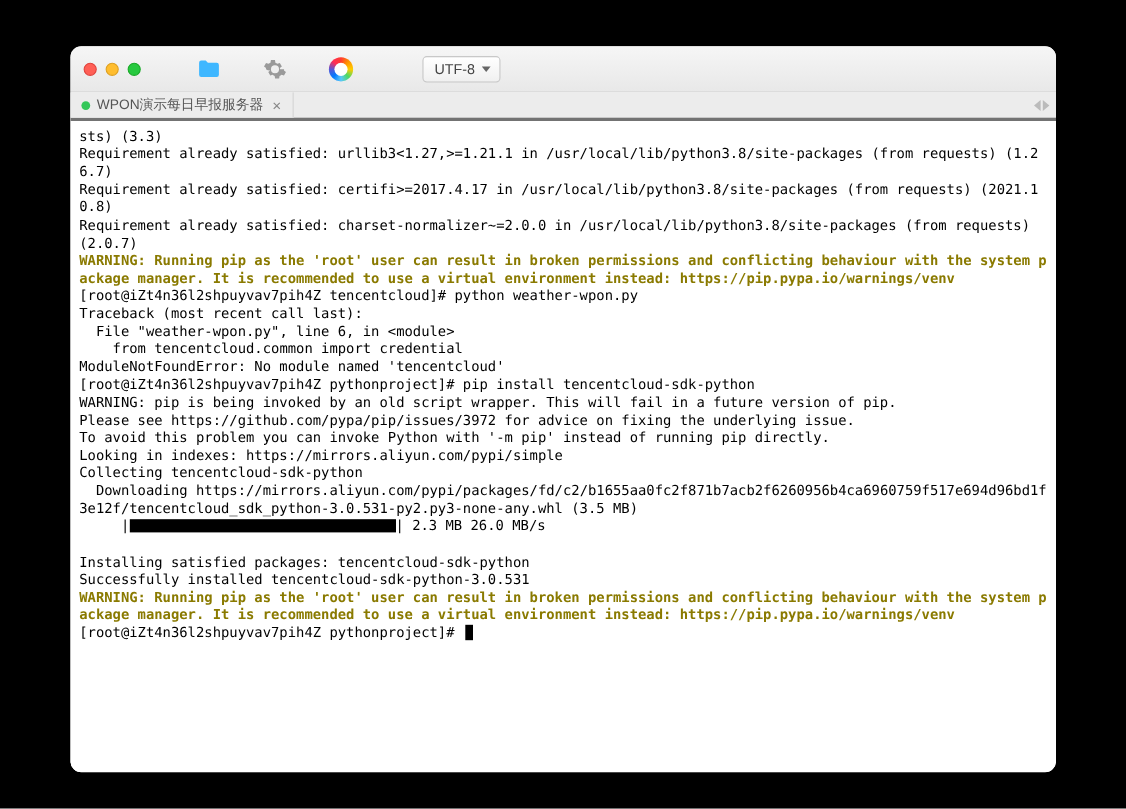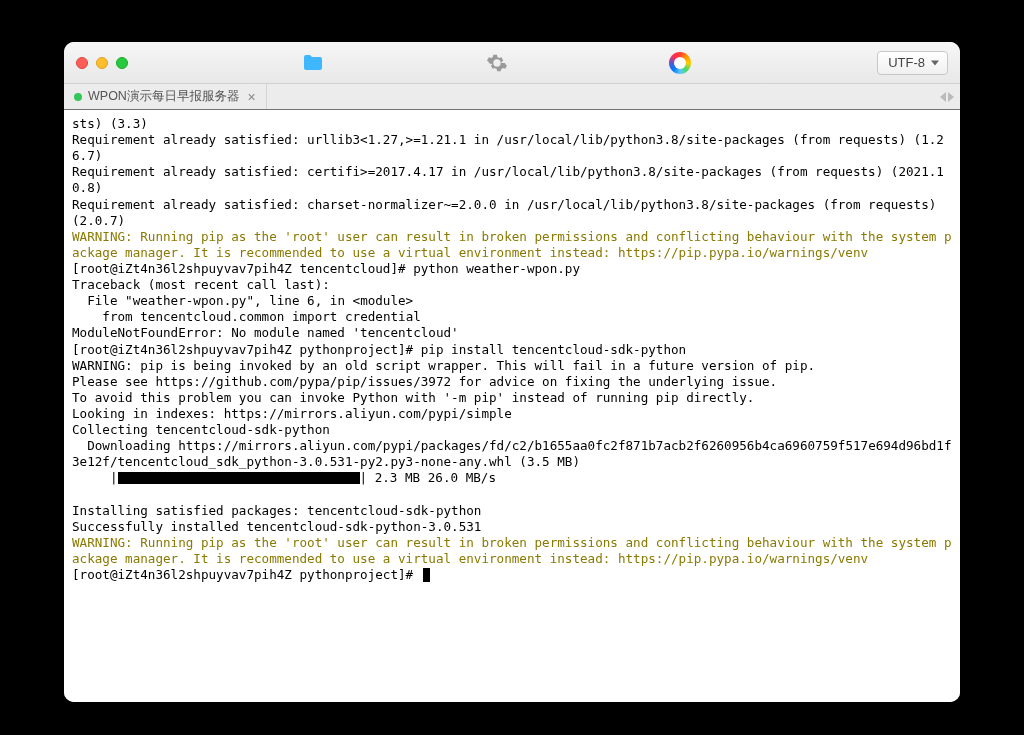--- a/index.html
+++ b/index.html
@@ -23,21 +23,20 @@
     flex-direction: column;
   }
   .titlebar {
     height: 42px;
     background: linear-gradient(#f6f6f6, #e8e8e8);
     border-bottom: 1px solid #d0d0d0;
     display: flex;
     align-items: center;
     padding: 0 12px;
     gap: 24px;
-    justify-content: space-between;
   }
   .traffic { display: flex; gap: 8px; margin-right: 24px; }
   .dot { width: 12px; height: 12px; border-radius: 50%; }
   .dot.red { background: #ff5f56; border: 0.5px solid #e0443e; }
   .dot.yellow { background: #ffbd2e; border: 0.5px solid #dea123; }
   .dot.green { background: #27c93f; border: 0.5px solid #1aab29; }
   .tb-icon {
     width: 28px; height: 28px;
     display: flex; align-items: center; justify-content: center;
     margin-right: 8px;
@@ -65,21 +64,21 @@
     position: relative;
   }
   .encoding-select::after {
     content: ""; position:absolute; right:8px; top:50%;
     width:0;height:0;border-left:4px solid transparent;border-right:4px solid transparent;border-top:5px solid #666;
     transform: translateY(-50%);
   }
   .tabbar {
     height: 26px;
     background: #ececec;
-    border-bottom: 1px solid #737373;
+    border-bottom: 3px solid #737373;
     display: flex;
     align-items: stretch;
     position: relative;
   }
   .tab {
     display: flex; align-items: center;
     padding: 0 10px;
     font-size: 12.5px;
     color: #555;
     border-right: 1px solid #d5d5d5;
@@ -99,21 +98,21 @@
     background: #ffffff;
     padding: 6px 8px;
     font-family: "Menlo", "Consolas", "DejaVu Sans Mono", monospace;
     font-size: 12.6px;
     line-height: 1.28;
     color: #000;
     white-space: pre-wrap;
     word-break: break-all;
     overflow: hidden;
   }
-  .warn { color: #8a7a00; }
+  .warn { color: #8a7a00; font-weight: bold; }
   .progress-line { display:flex; align-items:center; white-space:pre; }
   .progress-bar {
     display:inline-block;
     height: 12px;
     background:#000;
   }
   .cursor {
     display:inline-block; width:7px; height:14px; background:#000; vertical-align:text-bottom; margin-left:2px;
   }
 </style>

